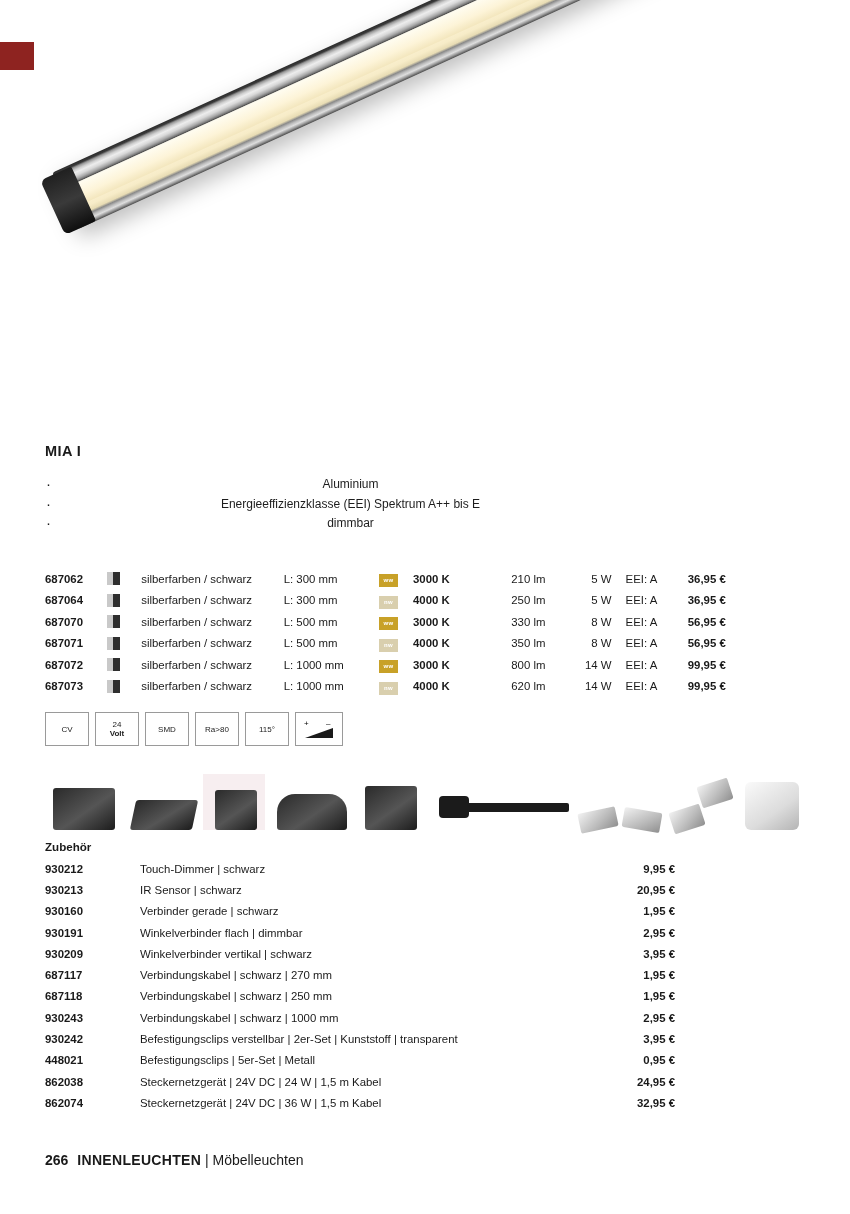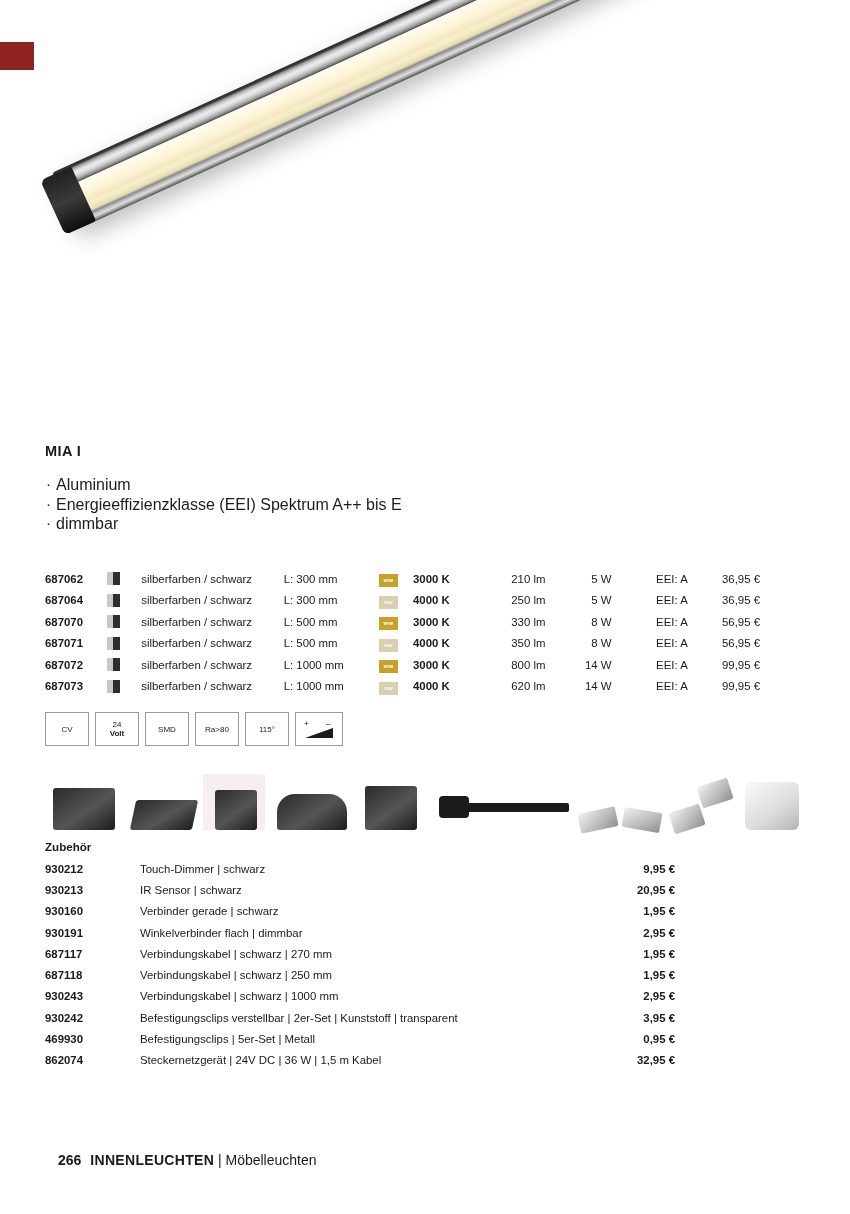--- a/index.html
+++ b/index.html
@@ -94,25 +94,26 @@
     letter-spacing: 0.4px;
   }
   .bullets {
     position: absolute;
     left: 45px;
     top: 475px;
     width: 600px;
   }
   .bullets li {
     list-style: none;
-    font-size: 16px;
+    font-size: 12px;
     line-height: 19.5px;
     color: #1d1d1d;
     position: relative;
     padding-left: 11px;
+    text-align: center;
   }
   .bullets li:before {
     content: "\00B7";
     position: absolute;
     left: 1px;
     top: -1px;
     font-size: 15px;
   }
   .bullets ul { margin: 0; padding: 0; }
 
@@ -132,22 +133,22 @@
     white-space: nowrap;
   }
   .c-art { width: 62px; font-weight: bold; }
   .c-swatch { width: 34px; }
   .c-color { width: 142px; }
   .c-len { width: 95px; }
   .c-cct-icon { width: 34px; }
   .c-cct { width: 70px; font-weight: bold; }
   .c-lm { width: 62px; text-align: right; padding-right: 18px !important; margin-top: 12px; }
   .c-w { width: 48px; text-align: right; padding-right: 14px !important; }
-  .c-eei { width: 62px; text-align: right; }
-  .c-price { text-align: right; font-weight: normal; width: 72px; }
+  .c-eei { width: 62px; }
+  .c-price { font-weight: bold; width: 72px; }
 
   .swatch {
     display: inline-block;
     width: 13px;
     height: 13px;
     vertical-align: -2px;
     background: linear-gradient(to right, #c9c9c9 0 50%, #2e2e2e 50% 100%);
     border: 0;
   }
   .cct-chip {
@@ -251,21 +252,21 @@
     padding: 0;
     white-space: nowrap;
   }
   .a-art { width: 95px; font-weight: bold; }
   .a-desc { width: 450px; }
   .a-price { text-align: right; font-weight: bold; }
 
   
   .footer {
     position: absolute;
-    left: 58px;
+    left: 45px;
     top: 1152px;
     font-size: 14px;
   }
   .footer .pg { font-weight: bold; margin-right: 9px; }
   .footer .cat { font-weight: bold; letter-spacing: 0.3px; }
   .footer .sub { font-weight: normal; }
 </style>
 </head>
 <body>
 
@@ -431,43 +432,53 @@
         <td class="a-art">930160</td>
         <td class="a-desc">Verbinder gerade | schwarz</td>
         <td class="a-price">1,95 €</td>
       </tr>
       <tr>
         <td class="a-art">930191</td>
         <td class="a-desc">Winkelverbinder flach | dimmbar</td>
         <td class="a-price">2,95 €</td>
       </tr>
       <tr>
+        <td class="a-art">930209</td>
+        <td class="a-desc">Winkelverbinder vertikal | schwarz</td>
+        <td class="a-price">3,95 €</td>
+      </tr>
+      <tr>
         <td class="a-art">687117</td>
         <td class="a-desc">Verbindungskabel | schwarz | 270 mm</td>
         <td class="a-price">1,95 €</td>
       </tr>
       <tr>
         <td class="a-art">687118</td>
         <td class="a-desc">Verbindungskabel | schwarz | 250 mm</td>
         <td class="a-price">1,95 €</td>
       </tr>
       <tr>
         <td class="a-art">930243</td>
         <td class="a-desc">Verbindungskabel | schwarz | 1000 mm</td>
         <td class="a-price">2,95 €</td>
       </tr>
       <tr>
         <td class="a-art">930242</td>
         <td class="a-desc">Befestigungsclips verstellbar | 2er-Set | Kunststoff | transparent</td>
         <td class="a-price">3,95 €</td>
       </tr>
       <tr>
-        <td class="a-art">469930</td>
+        <td class="a-art">448021</td>
         <td class="a-desc">Befestigungsclips | 5er-Set | Metall</td>
         <td class="a-price">0,95 €</td>
+      </tr>
+      <tr>
+        <td class="a-art">862038</td>
+        <td class="a-desc">Steckernetzgerät | 24V DC | 24 W | 1,5 m Kabel</td>
+        <td class="a-price">24,95 €</td>
       </tr>
       <tr>
         <td class="a-art">862074</td>
         <td class="a-desc">Steckernetzgerät | 24V DC | 36 W | 1,5 m Kabel</td>
         <td class="a-price">32,95 €</td>
       </tr>
     </tbody>
   </table>
 
   <div class="footer">

